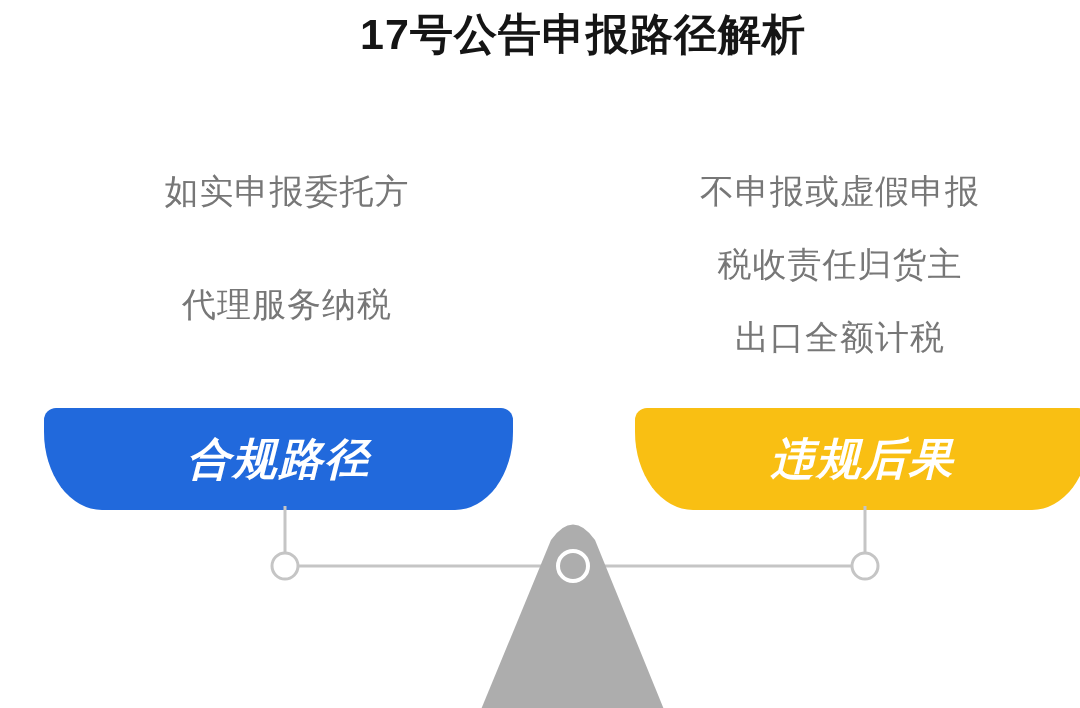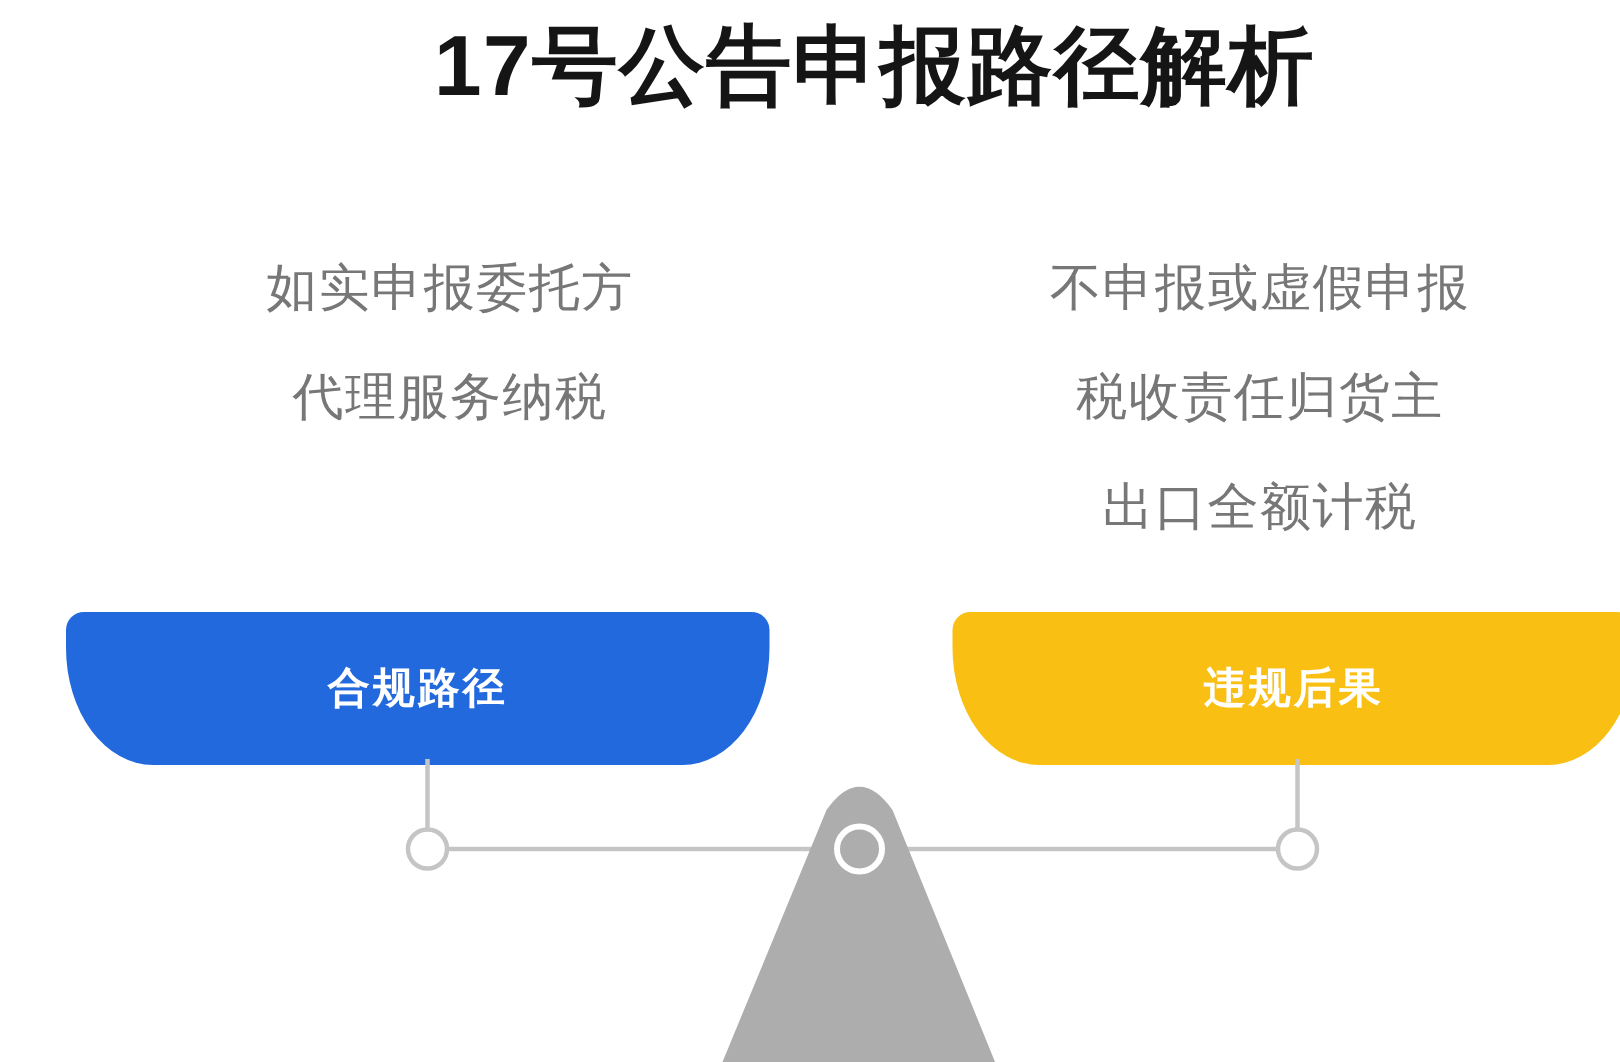--- a/index.html
+++ b/index.html
@@ -10,56 +10,57 @@
     overflow: hidden;
     font-family: "Liberation Sans", "DejaVu Sans", sans-serif;
   }
   .canvas { position: absolute; inset: 0; width: 1080px; height: 708px; overflow: hidden; }
 
   .title {
     position: absolute;
     left: 583px; top: 6px;
     transform: translateX(-50%);
     white-space: nowrap;
-    font-size: 57px;
+    font-size: 43px;
     font-weight: 800;
     color: #151515;
     letter-spacing: 1px;
   }
 
   .col {
     position: absolute;
     width: 450px; top: 155px;
     display: flex; flex-direction: column;
   }
-  .col-left  { left: 75px; }
+  .col-left  { left: 62px; gap: 40px; }
   .col-right { left: 615px; }
   .col-item {
     height: 73px;
     display: flex; align-items: center; justify-content: center;
     font-size: 34px;
     color: #777777;
     letter-spacing: 1px;
     white-space: nowrap;
   }
 
   .pan {
     position: absolute;
     top: 408px; height: 102px;
     display: flex; align-items: center; justify-content: center;
     border-radius: 12px 12px 58px 58px / 12px 12px 78px 78px;
   }
   .pan-blue   { left: 44px;  width: 469px; background: #2169DC; }
   .pan-yellow { left: 635px; width: 455px; background: #F9BF13; }
   .pan-label {
     color: #ffffff;
-    font-size: 28px;
+    font-size: 44px;
     font-weight: 700;
     letter-spacing: 2px;
     white-space: nowrap;
+    font-style: italic;
   }
 
   .scale-svg { position: absolute; left: 0; top: 0; width: 1080px; height: 708px; }
 </style>
 </head>
 <body>
 
 <div class="canvas">
 
   <div class="title">17号公告申报路径解析</div>

